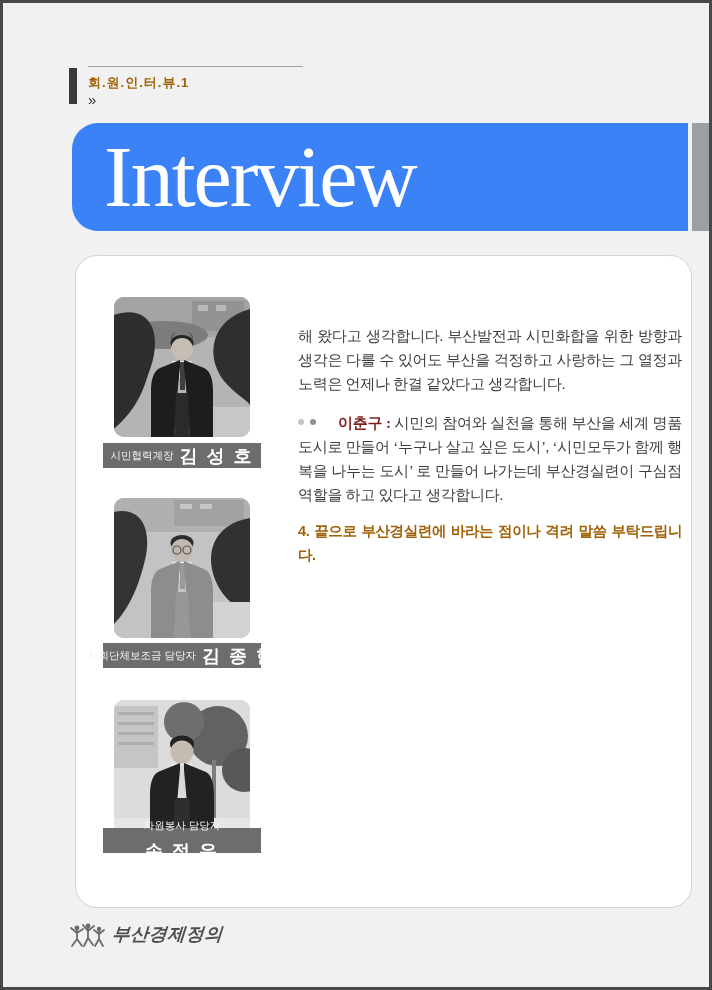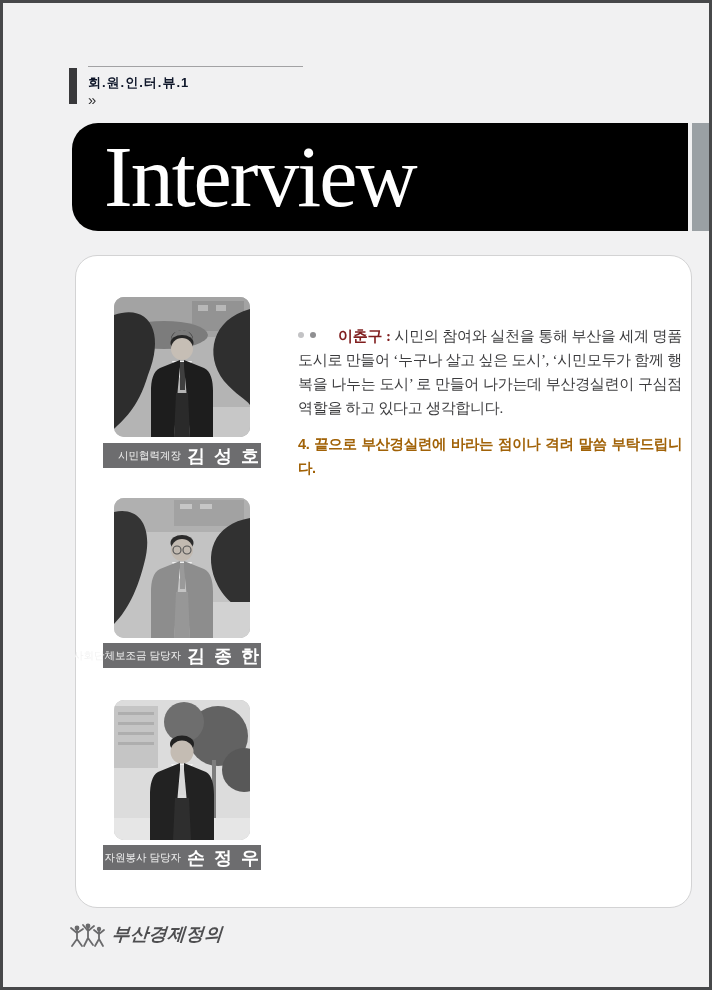--- a/index.html
+++ b/index.html
@@ -7,47 +7,47 @@
     position:relative;width:712px;height:990px;background:#f1f1f2;
     font-family:"Liberation Serif","DejaVu Serif",serif;overflow:hidden;
   }
   .frame{position:absolute;inset:0;border:3px solid #47484a;pointer-events:none;z-index:50;}
 
   
   .kicker-line{position:absolute;left:88px;top:66px;width:215px;height:1px;background:#a2a2a4;}
   .kicker-bar{position:absolute;left:69px;top:68px;width:8px;height:36px;background:#39393b;}
   .kicker-text{
     position:absolute;left:88px;top:74px;font-family:"Liberation Sans",sans-serif;
-    font-size:13px;font-weight:bold;letter-spacing:1px;color:#0f172a;
+    font-size:13px;font-weight:bold;letter-spacing:1px;color:#a16207;
   }
   .kicker-chevron{position:absolute;left:88px;top:91px;font-size:15px;color:#2f2f31;font-family:"Liberation Sans",sans-serif;}
 
   
   .banner{
-    position:absolute;left:72px;top:123px;width:616px;height:108px;background:#000000;
+    position:absolute;left:72px;top:123px;width:616px;height:108px;background:#3b82f6;
     border-radius:26px 0 0 26px;display:flex;align-items:center;
   }
   .banner-title{
     color:#ffffff;font-size:86px;line-height:1;padding-left:32px;letter-spacing:-2px;
     font-family:"Liberation Serif","DejaVu Serif",serif;
   }
   .banner-strip{position:absolute;left:692px;top:123px;width:20px;height:108px;background:#9aa0a4;}
 
   
   .card{
     position:absolute;left:75px;top:255px;width:617px;height:653px;background:#ffffff;
     border:1px solid #d3d3d4;border-radius:22px;box-sizing:border-box;
   }
 
   
   .photo{position:absolute;width:136px;height:140px;border-radius:10px;overflow:hidden;background:#b9b9b9;}
   .photo svg{display:block;width:100%;height:100%;}
   .caption{
     position:absolute;left:103px;width:158px;height:25px;background:#6d6d6f;
-    display:flex;align-items:center;justify-content:flex-end;gap:6px;white-space:nowrap;
+    display:flex;align-items:center;justify-content:center;gap:6px;white-space:nowrap;
     font-family:"Liberation Sans",sans-serif;
   }
   .caption .role{color:#f2f2f2;font-size:10.5px;}
   .caption .name{color:#ffffff;font-size:18px;font-weight:bold;letter-spacing:2px;}
 
   
   .article{
     position:absolute;left:298px;top:324px;width:384px;color:#3c3c3e;
     font-size:15px;line-height:24px;letter-spacing:-0.3px;text-align:justify;
   }
@@ -157,26 +157,27 @@
       <rect x="0" y="118" width="136" height="22" fill="#e6e6e6"></rect>
       <ellipse cx="68" cy="44" rx="12" ry="8.5" fill="#222222"></ellipse>
       <circle cx="68" cy="52" r="11.5" fill="#c4bcb3"></circle>
       <polygon points="57,64 79,64 68,88" fill="#f0f0f0"></polygon>
       <rect x="65.5" y="65" width="6" height="30" fill="#d8d8d8"></rect>
       <path d="M66,63 L44,72 C38,75 36,85 36,95 L36,140 L60,140 L64,92 L66,70 Z" fill="#222222"></path>
       <path d="M70,63 L92,72 C98,75 100,85 100,95 L100,140 L76,140 L72,92 L70,70 Z" fill="#222222"></path>
       <path d="M61,98 L75,98 L77,140 L59,140 Z" fill="#2e2e2e"></path>
     </svg>
   </div>
-  <div class="caption" style="top:845px;">
+  <div class="caption" style="top:828px;flex-direction:column;">
     <span class="role">자원봉사 담당자</span>
     <span class="name">손 정 우</span>
   </div>
 
   <div class="article">
+    <p class="p1">해 왔다고 생각합니다. 부산발전과 시민화합을 위한 방향과 생각은 다를 수 있어도 부산을 걱정하고 사랑하는 그 열정과 노력은 언제나 한결 같았다고 생각합니다.</p>
 
     <p class="qa"><span class="marker"><i class="d1"></i><i class="d2"></i></span><span class="speaker">이춘구 :</span><span> 시민의 참여와 실천을 통해 부산을 세계 명품 도시로 만들어 ‘누구나 살고 싶은 도시’, ‘시민모두가 함께 행복을 나누는 도시’ 로 만들어 나가는데 부산경실련이 구심점 역할을 하고 있다고 생각합니다.</span></p>
 
 
     <p class="q-heading">4. 끝으로 부산경실련에 바라는 점이나 격려 말씀 부탁드립니다.</p>
 
 
   </div>
 
   <div class="footer-logo">

